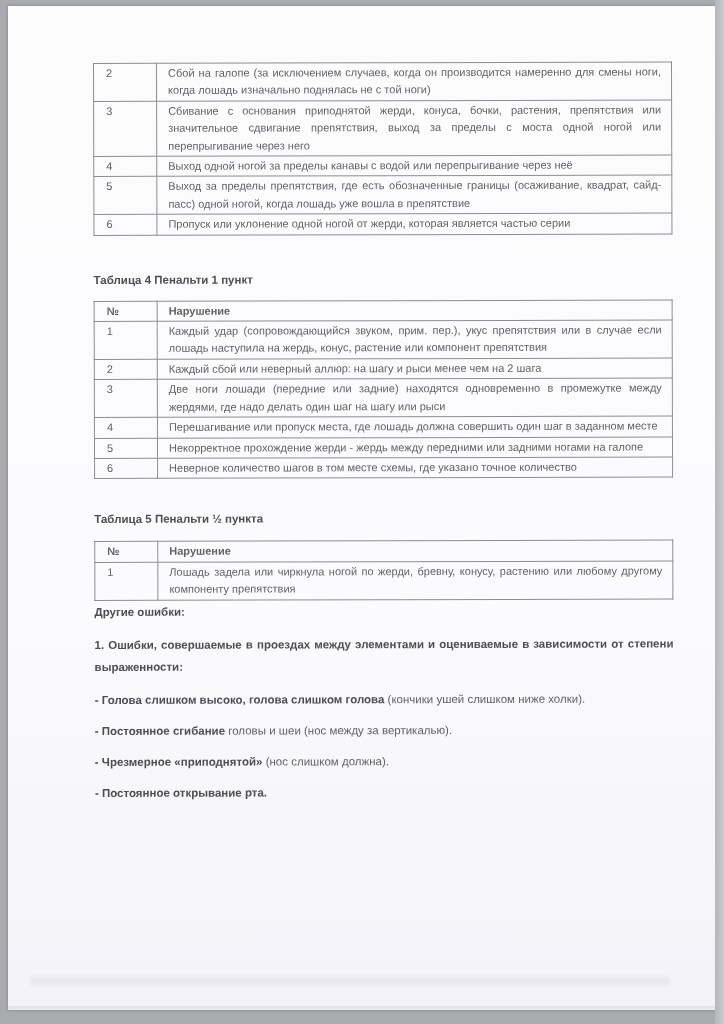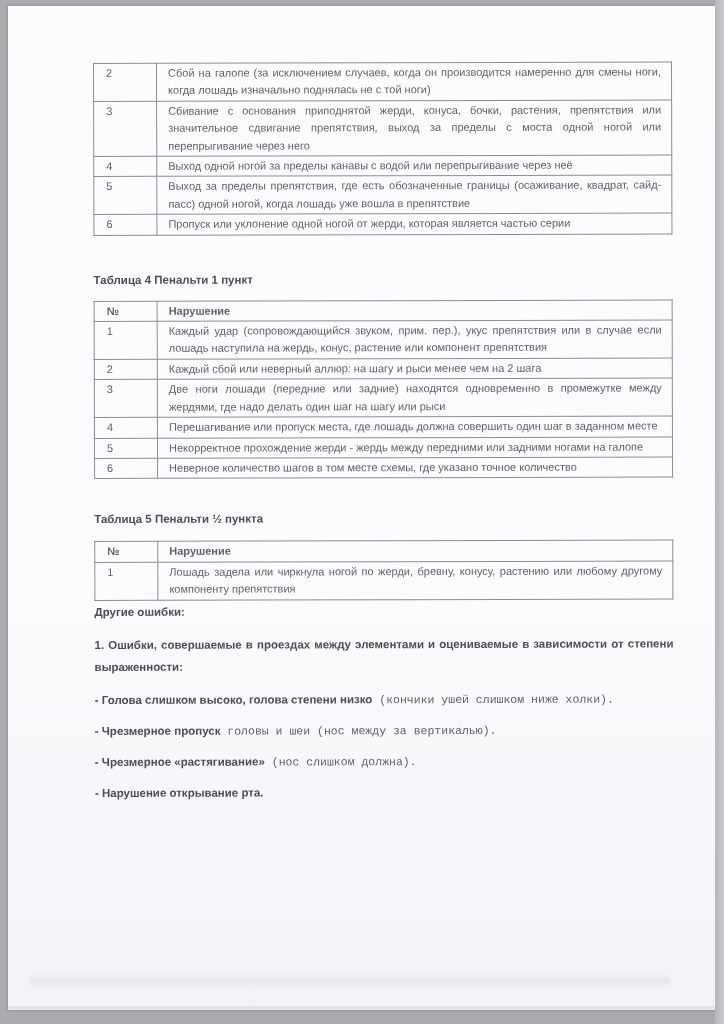--- a/index.html
+++ b/index.html
@@ -70,21 +70,21 @@
     margin-top:3px;font-weight:700;color:#4e4e53;font-size:11.5px;line-height:17px;
   }
   .intro{
     margin-top:13px;font-weight:700;color:#4e4e53;
     font-size:11.5px;line-height:22px;text-align:justify;
   }
   .bullet{
     margin-top:14px;font-size:11.5px;line-height:17px;color:#5f5f64;
   }
   .bullet .lead{font-weight:700;color:#4e4e53;}
-  .bullet .rest{font-weight:400;color:#626267;font-family:Liberation Mono, monospace;}
+  .bullet .rest{font-weight:400;color:#626267;}
 </style>
 </head>
 <body>
 
 <div class="stage">
   <div class="paper"></div>
   <div class="paper-right-sliver"></div>
   <div class="bottom-smudge"></div>
   <div class="bottom-edge"></div>
 
@@ -161,26 +161,26 @@
           <td class="viol">Лошадь задела или чиркнула ногой по жерди, бревну, конусу, растению или любому другому компоненту препятствия</td>
         </tr>
       </tbody>
     </table>
 
     <div class="other-errors">Другие ошибки:</div>
 
     <div class="intro">1. Ошибки, совершаемые в проездах между элементами и оцениваемые в зависимости от степени выраженности:</div>
 
     <div class="bullet">
-      <span class="lead">- Голова слишком высоко, голова степени низко</span><span class="rest"> (кончики ушей слишком ниже холки).</span>
+      <span class="lead">- Голова слишком высоко, голова слишком голова</span><span class="rest"> (кончики ушей слишком ниже холки).</span>
     </div>
     <div class="bullet">
-      <span class="lead">- Чрезмерное пропуск</span><span class="rest"> головы и шеи (нос между за вертикалью).</span>
+      <span class="lead">- Постоянное сгибание</span><span class="rest"> головы и шеи (нос между за вертикалью).</span>
     </div>
     <div class="bullet">
-      <span class="lead">- Чрезмерное «растягивание»</span><span class="rest"> (нос слишком должна).</span>
+      <span class="lead">- Чрезмерное «приподнятой»</span><span class="rest"> (нос слишком должна).</span>
     </div>
     <div class="bullet">
-      <span class="lead">- Нарушение открывание рта.</span><span class="rest"></span>
+      <span class="lead">- Постоянное открывание рта.</span><span class="rest"></span>
     </div>
 
   </div>
 </div>
 
 </body></html>

